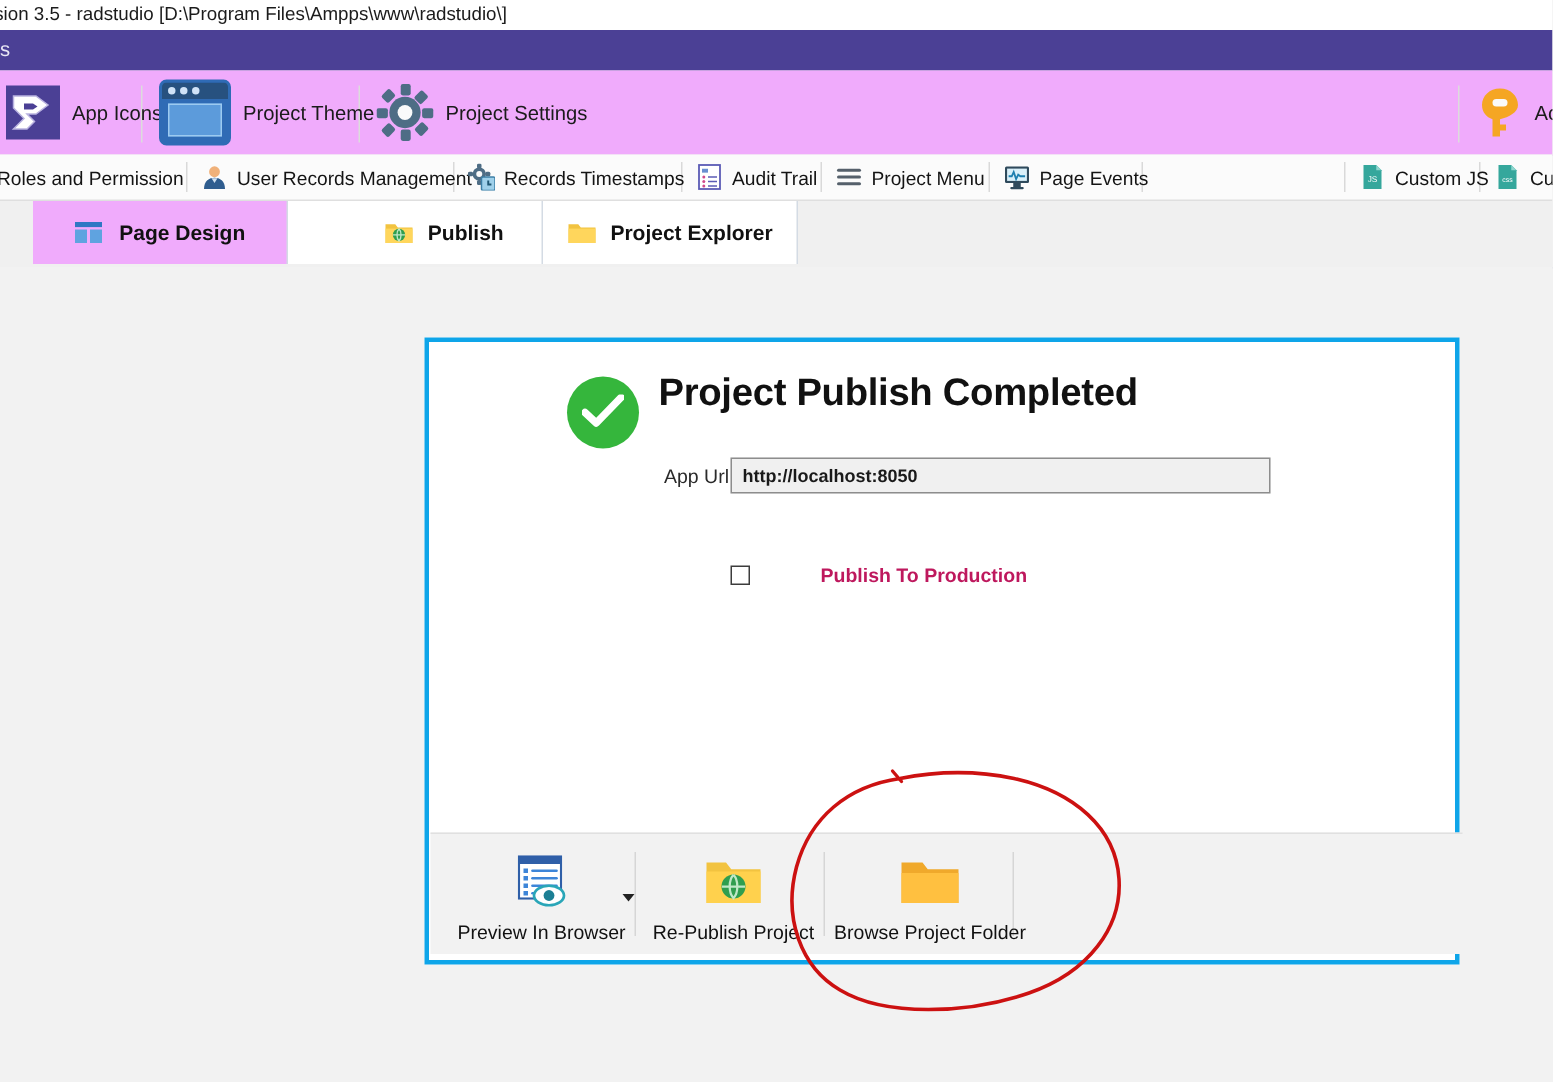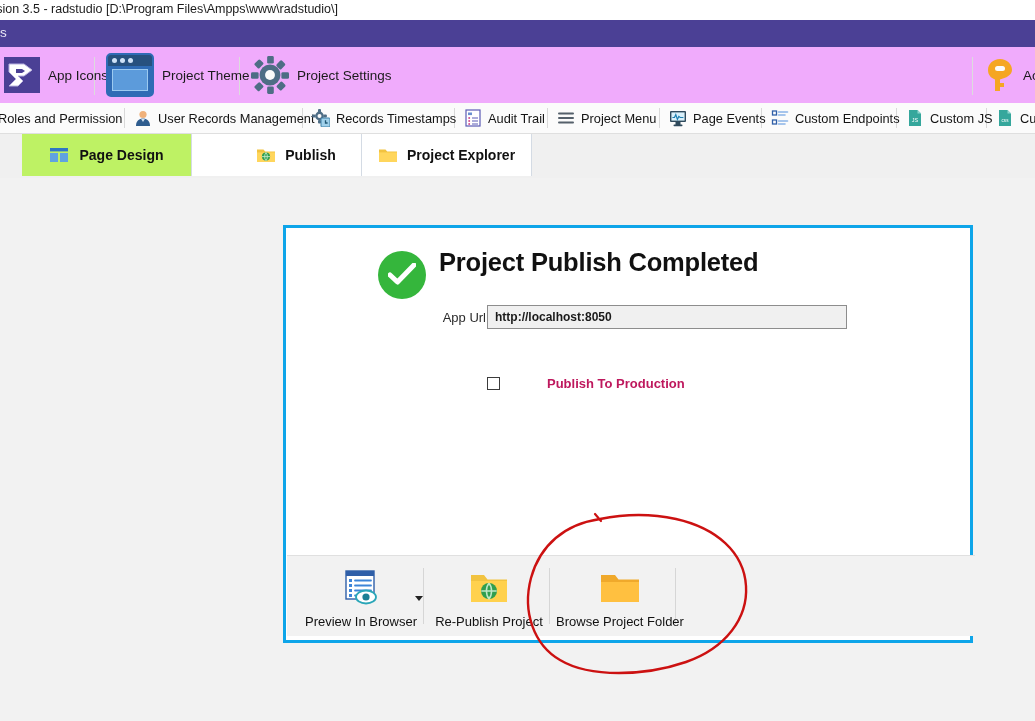--- a/index.html
+++ b/index.html
@@ -85,21 +85,21 @@
   .tabstrip{
     position:absolute;left:0;top:134px;width:1035px;height:44px;
     background:#f0f0f0;border-bottom:1px solid #c8d4e2;
   }
   .tab{
     position:absolute;top:0;height:42px;
     display:flex;align-items:center;justify-content:center;gap:9px;
     font-size:14px;font-weight:bold;color:#111;cursor:default;
     border-right:1px solid #d4dbe4;box-sizing:border-box;
   }
-  .tab.inactive{background:#bef264;gap:10px;}
+  .tab.inactive{background:#f0abfc;gap:10px;}
   .tab.active{background:#ffffff;}
   .tab.plain{background:#ffffff;}
   .ti{width:20px;height:18px;flex:0 0 auto;display:block;}
 
   
   .content{
     position:absolute;left:0;top:178px;width:1035px;height:543px;
     background:#f2f2f2;
   }
 
@@ -308,35 +308,20 @@
       <svg class="si" viewBox="0 0 18 18">
         <rect x="1" y="2" width="16" height="11" rx="1" fill="#2f4a5c"></rect>
         <rect x="2.4" y="3.4" width="13.2" height="8.2" fill="#d9f0fa"></rect>
         <path d="M3.4 8.5 L5.5 8.5 L6.8 5.6 L8.4 10.4 L9.8 7.4 L11.2 8.5 L14.4 8.5" stroke="#1d7fb0" stroke-width="1.2" fill="none"></path>
         <rect x="6.5" y="13" width="5" height="3" fill="#2f4a5c"></rect>
         <rect x="4.5" y="15.6" width="9" height="1.6" rx="0.8" fill="#2f4a5c"></rect>
       </svg>
       <span class="lbl">Page Events</span>
     </div>
 
-    <div class="sm-btn" style="left:765px;">
-      <svg class="si" viewBox="0 0 18 18">
-        <g fill="none" stroke="#2f5fa8" stroke-width="1.3">
-          <rect x="1.5" y="2" width="4" height="4"></rect>
-          <rect x="1.5" y="11" width="4" height="4"></rect>
-        </g>
-        <g stroke="#8ab4e8" stroke-width="1.6" stroke-linecap="round">
-          <line x1="7.5" y1="3" x2="16.5" y2="3"></line>
-          <line x1="7.5" y1="6" x2="14" y2="6"></line>
-          <line x1="7.5" y1="12" x2="16.5" y2="12"></line>
-          <line x1="7.5" y1="15" x2="14" y2="15"></line>
-        </g>
-      </svg>
-      <span class="lbl">Custom Endpoints</span>
-    </div>
 
     <div class="sm-btn" style="left:900px;">
       <svg class="si" viewBox="0 0 18 18">
         <path d="M3 1 H11.5 L15 4.5 V17 H3 Z" fill="#35a79c"></path>
         <path d="M11.5 1 L15 4.5 H11.5 Z" fill="#8fd6ce"></path>
         <text x="9" y="12.5" font-size="5.5" fill="#ffffff" text-anchor="middle" font-family="Liberation Sans, sans-serif">JS</text>
       </svg>
       <span class="lbl">Custom JS</span>
     </div>
 

